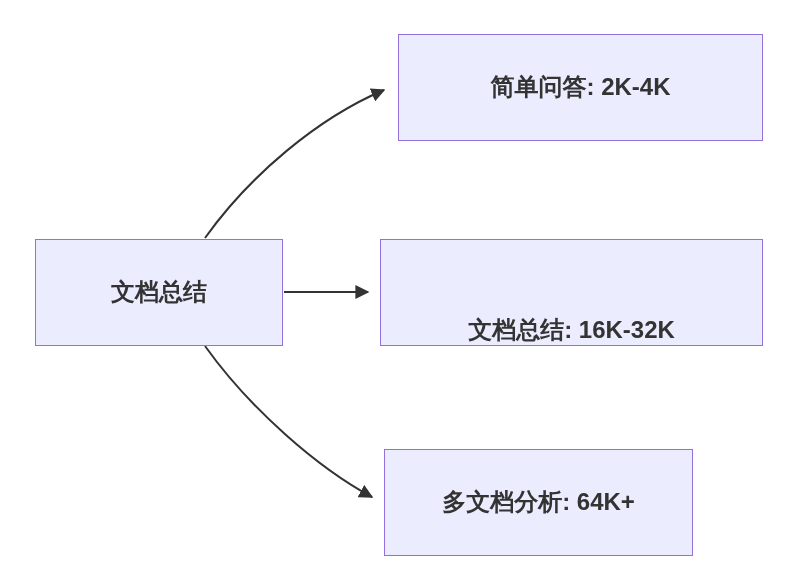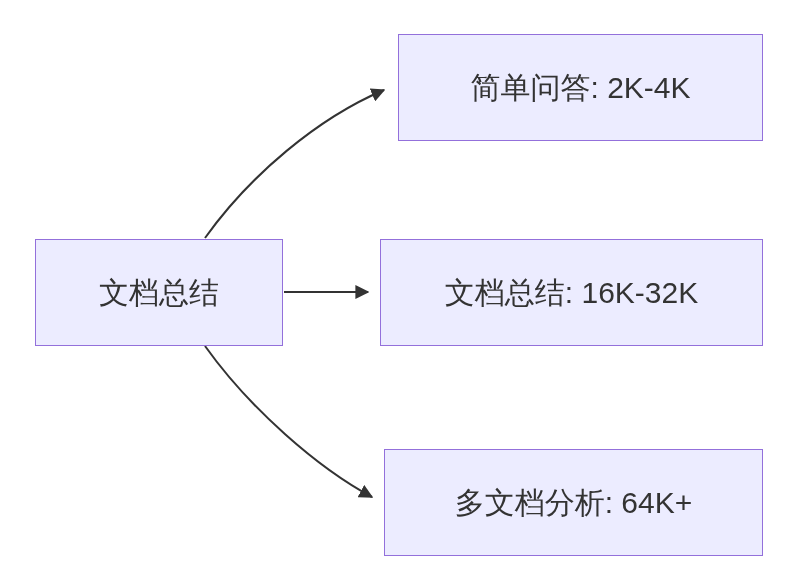--- a/index.html
+++ b/index.html
@@ -37,28 +37,29 @@
   }
   .node {
     position: absolute;
     box-sizing: border-box;
     display: flex;
     align-items: center;
     justify-content: center;
     background: var(--node-fill, #ECECFF);
     border: 1px solid var(--node-border, #9370DB);
     color: var(--text, #333333);
-    font-size: 30px;
+    font-size: 24px;
     line-height: 1.2;
     white-space: nowrap;
+    font-weight: bold;
   }
   .node-root   { left: 35px;  top: 239px; width: 248px; height: 107px; }
   .node-top    { left: 398px; top: 34px;  width: 365px; height: 107px; }
-  .node-middle { left: 380px; top: 239px; width: 383px; height: 107px; }
-  .node-bottom { left: 384px; top: 449px; width: 379px; height: 107px; }
+  .node-middle { left: 380px; top: 239px; width: 383px; height: 107px; align-items: flex-end; }
+  .node-bottom { left: 384px; top: 449px; width: 309px; height: 107px; }
 </style>
 </head>
 <body>
 
 <div class="canvas">
 
   <svg class="edges" viewBox="0 0 787 572" xmlns="http://www.w3.org/2000/svg">
     <defs>
       <marker id="arrowhead" viewBox="0 0 10 10" refX="9" refY="5" markerWidth="7" markerHeight="7" orient="auto">
         <path d="M0,0 L10,5 L0,10 z"></path>

